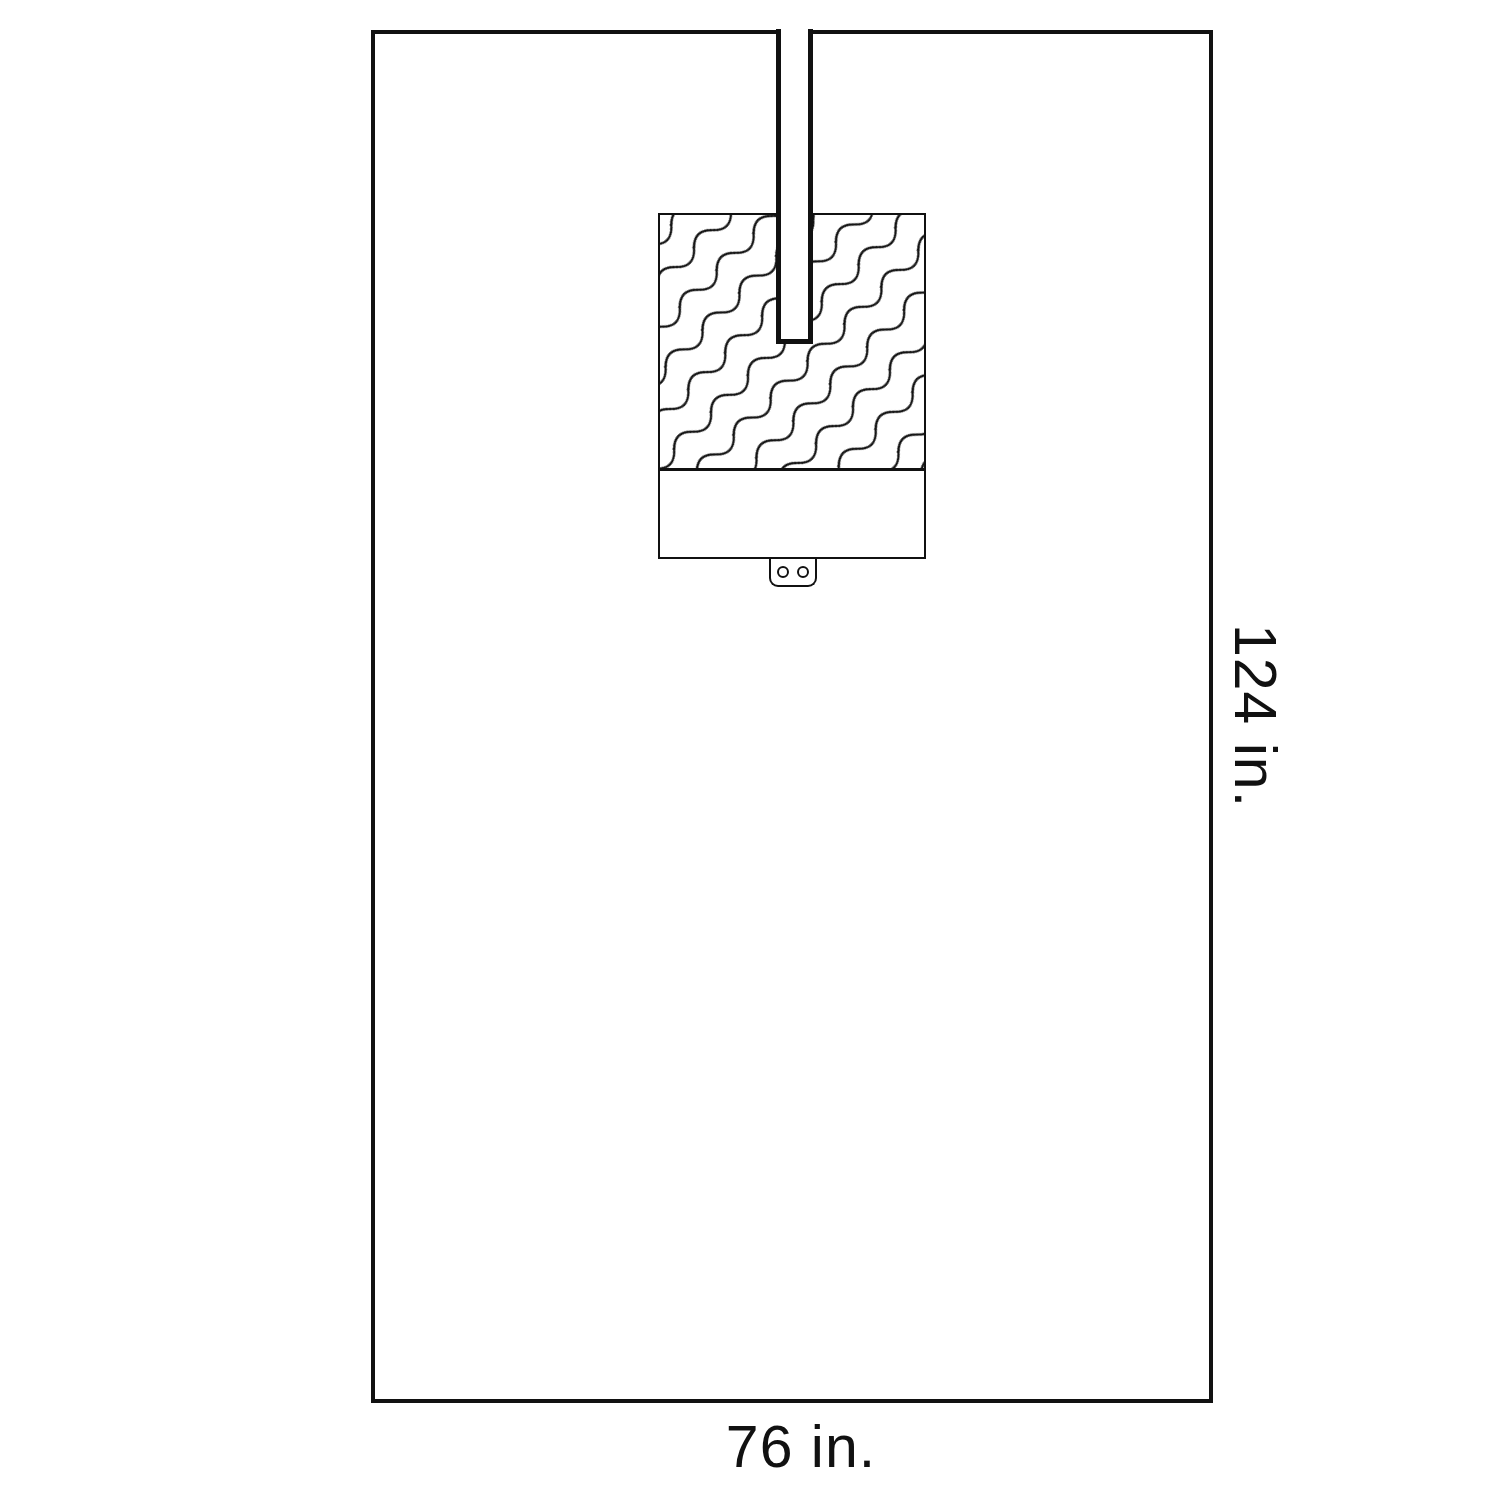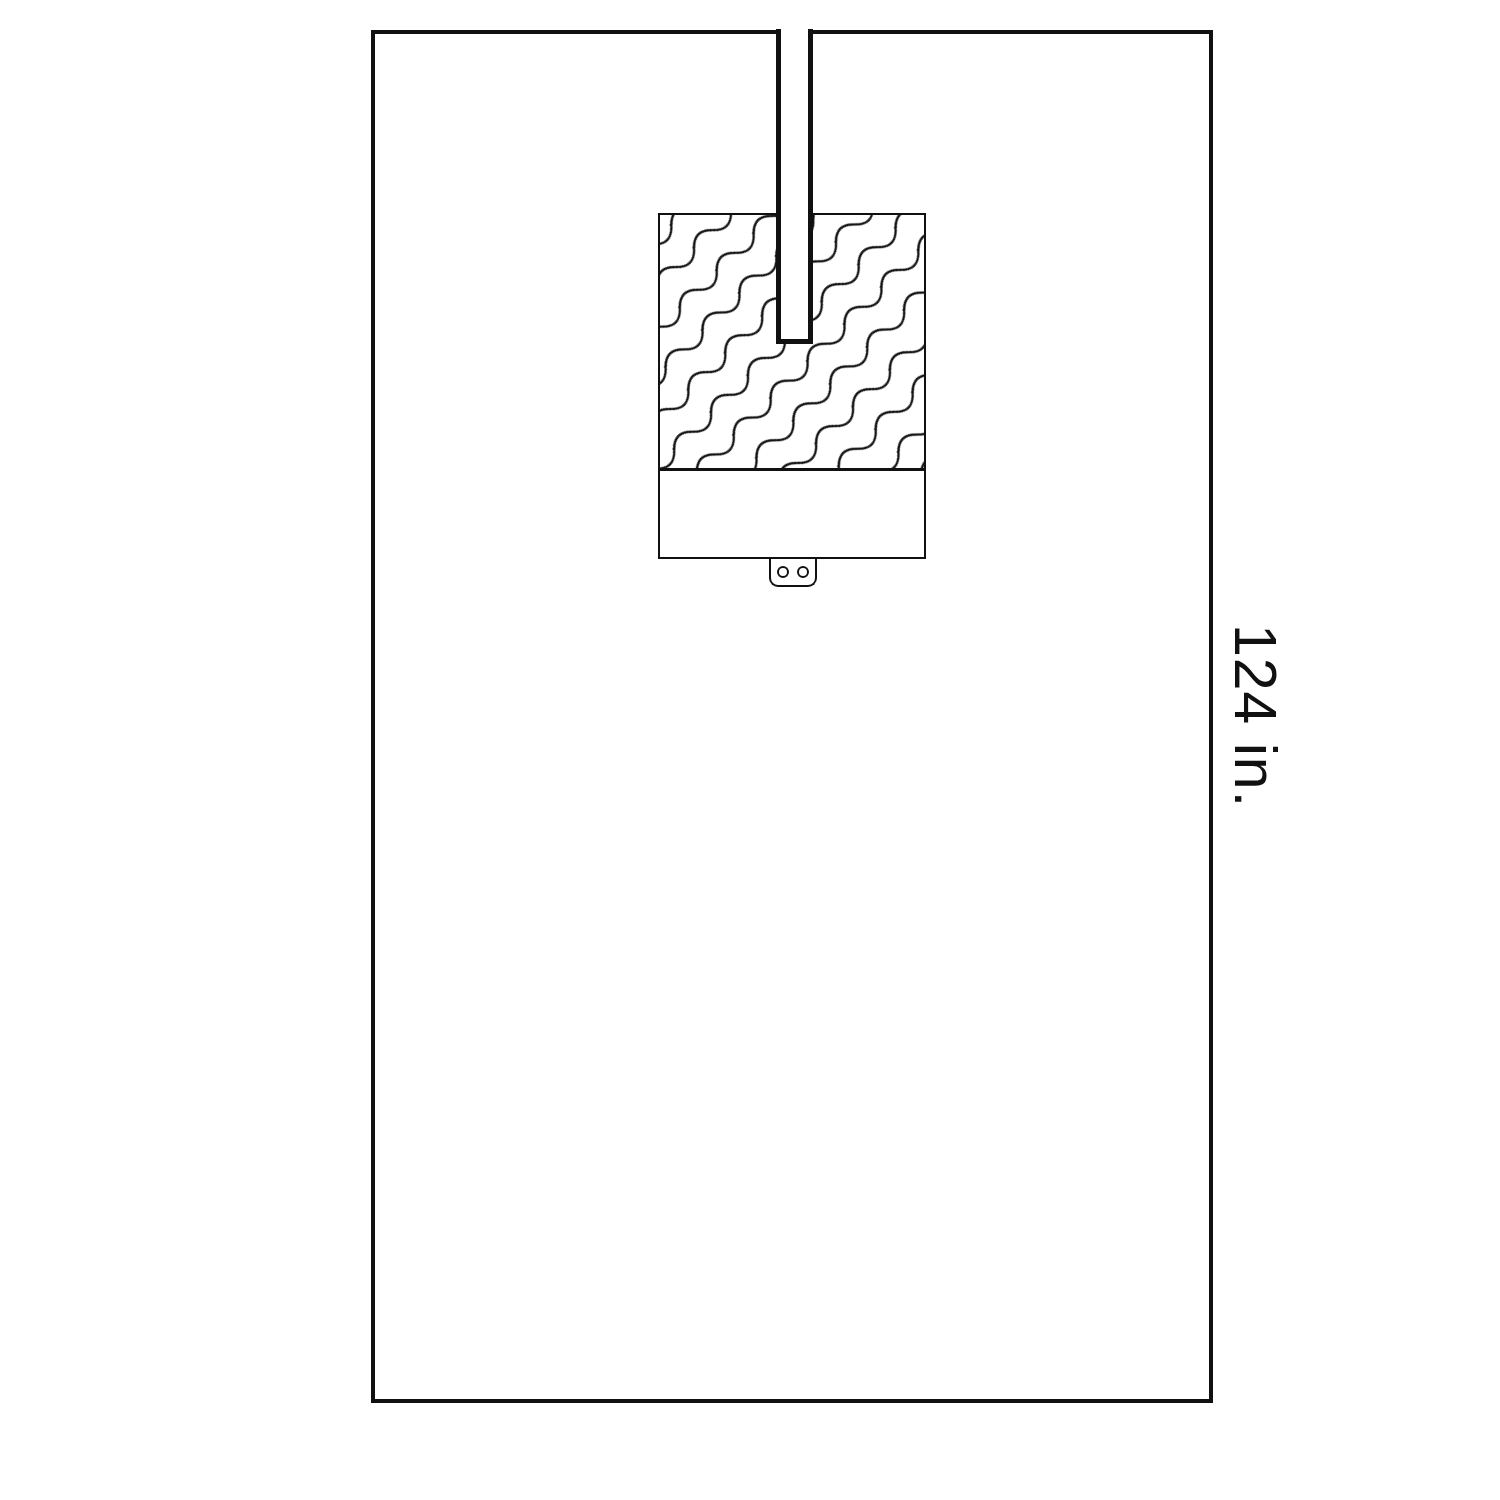--- a/index.html
+++ b/index.html
@@ -143,14 +143,15 @@
 
   <div class="slit"></div>
 
   <div class="tab">
     <span class="hole"></span>
     <span class="hole"></span>
   </div>
 
   <div class="dim-label height">124 in.</div>
 
+  <div class="dim-label width">76 in.</div>
 
 </div>
 
 </body></html>

